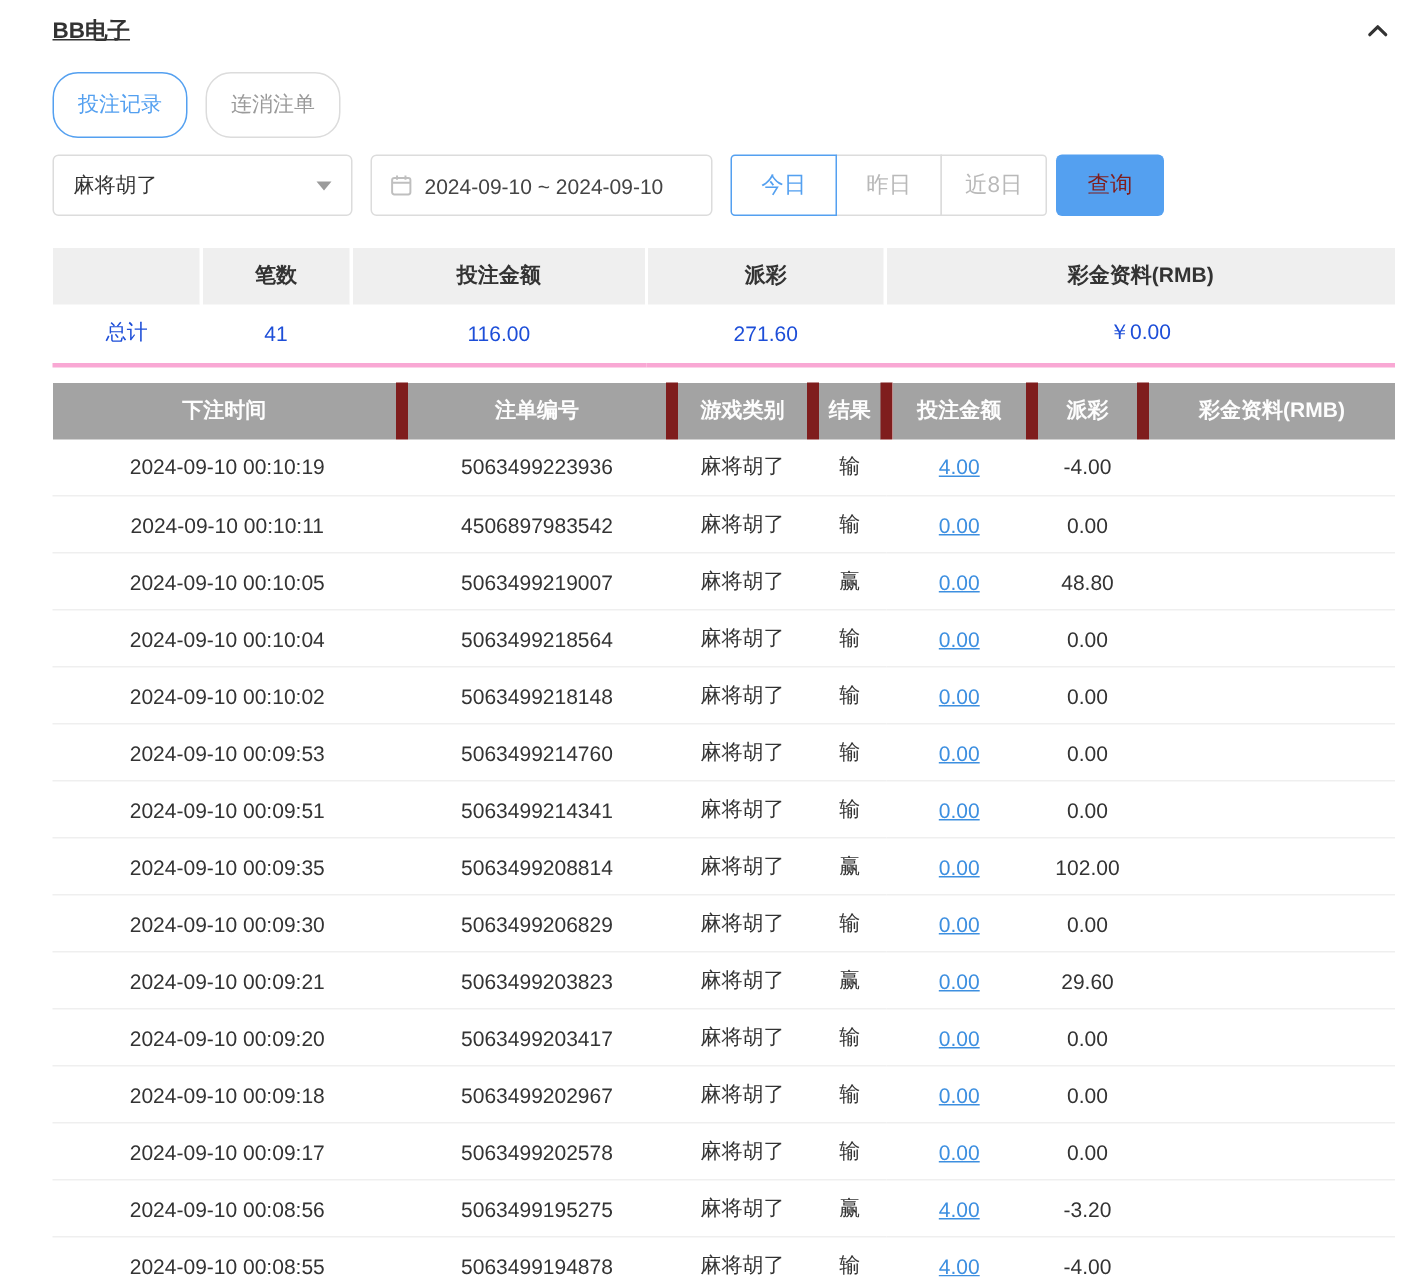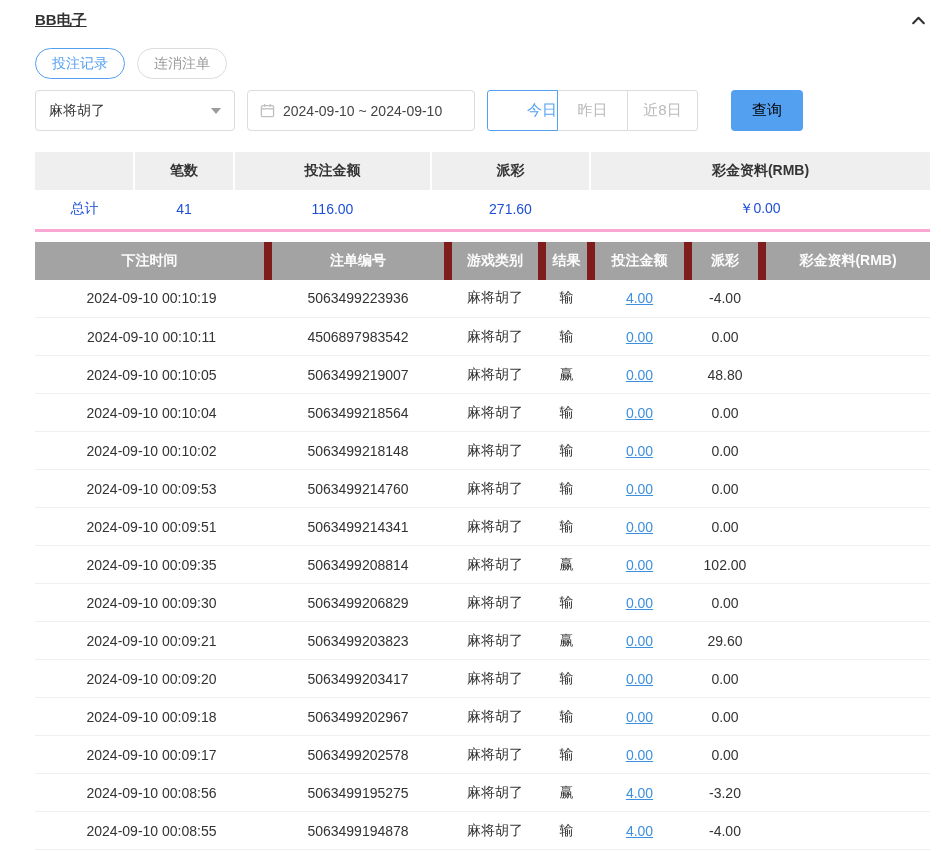--- a/index.html
+++ b/index.html
@@ -15,21 +15,21 @@
   .panel-header {
     display: flex; align-items: center; justify-content: space-between;
     padding: 8px 14px 0 35px; height: 32px;
   }
   .panel-title { font-size: 15px; font-weight: bold; color: #333; text-decoration: underline; }
   .collapse-btn { cursor: pointer; display: inline-flex; align-items: center; }
 
   
   .tabs { margin: 16px 0 0 35px; display: flex; gap: 12px; }
   .tab {
-    height: 31px; padding: 0 16px; background: #fff;
+    height: 44px; padding: 0 16px; background: #fff;
     border: 1px solid #dcdcdc; border-radius: 17px;
     font-size: 14px; color: #9a9a9a; cursor: pointer;
     font-family: inherit;
   }
   .tab.active { color: var(--accent, #4da0ee); border-color: var(--accent, #4da0ee); }
 
   
   .controls { margin: 11px 0 0 35px; display: flex; align-items: center; }
   .select {
     width: 200px; height: 41px; border: 1px solid #dcdcdc; border-radius: 4px;
@@ -46,26 +46,26 @@
     border: 1px solid #dcdcdc; border-radius: 4px; background: #fff;
     display: flex; align-items: center; gap: 8px; padding: 0 12px;
     font-size: 14px; color: #444; cursor: pointer; white-space: nowrap;
   }
   .btn-group { margin-left: 12px; display: flex; }
   .range-btn {
     width: 71px; height: 41px; background: #fff;
     border: 1px solid #dcdcdc; margin-left: -1px;
     font-size: 15px; color: #b9b9b9; cursor: pointer; font-family: inherit;
   }
-  .range-btn:first-child { margin-left: 0; border-radius: 3px 0 0 3px; text-align: right; }
+  .range-btn:first-child { margin-left: 0; border-radius: 3px 0 0 3px; }
   .range-btn:last-child { border-radius: 0 3px 3px 0; }
   .range-btn.active { color: var(--accent, #54a0f0); border-color: var(--accent, #54a0f0); position: relative; z-index: 1; }
   .search-btn {
-    margin-left: 33px; width: 72px; height: 41px;
-    background: var(--accent, #54a0f0); color: #000000; border: none; border-radius: 4px;
+    margin-left: 6px; width: 72px; height: 41px;
+    background: var(--accent, #54a0f0); color: #7f1d1d; border: none; border-radius: 4px;
     font-size: 15px; cursor: pointer; font-family: inherit;
   }
 
   
   table { border-collapse: collapse; table-layout: fixed; width: 895px; }
   th, td { text-align: center; overflow: hidden; white-space: nowrap; }
 
   
   .summary { margin: 21px 0 0 35px; }
   .summary th {

